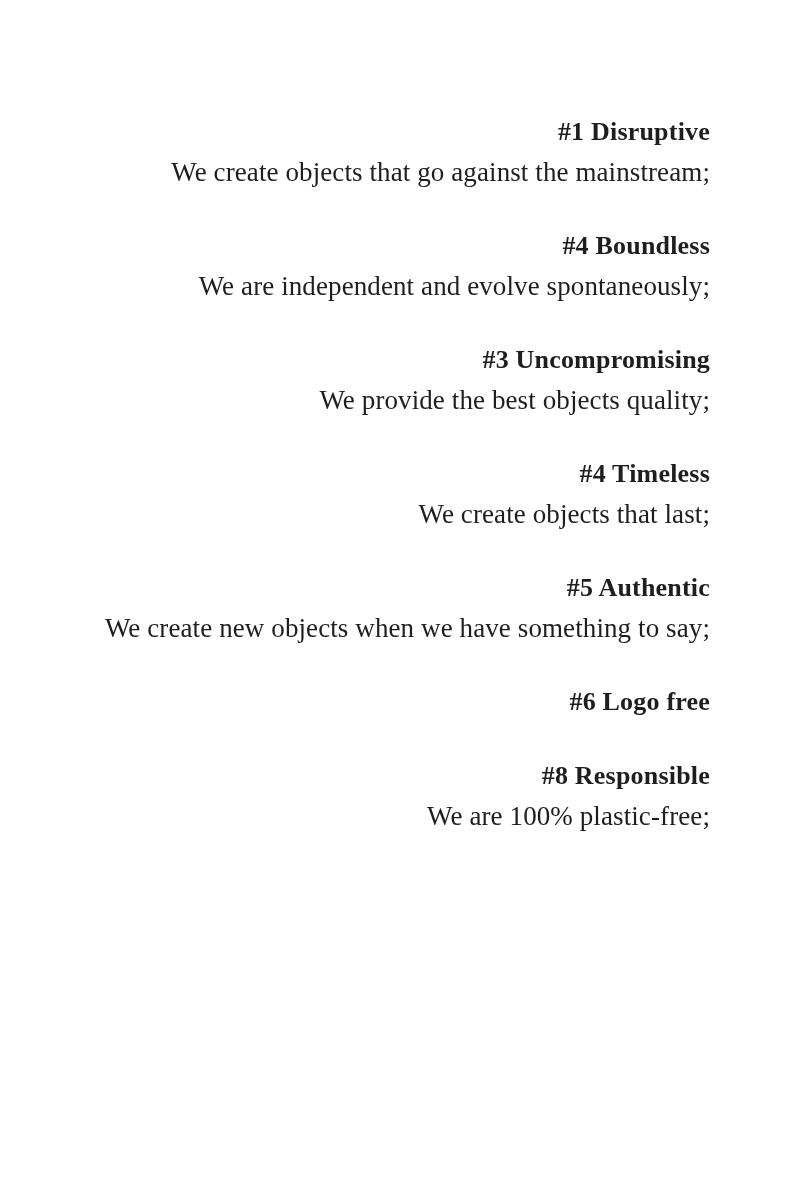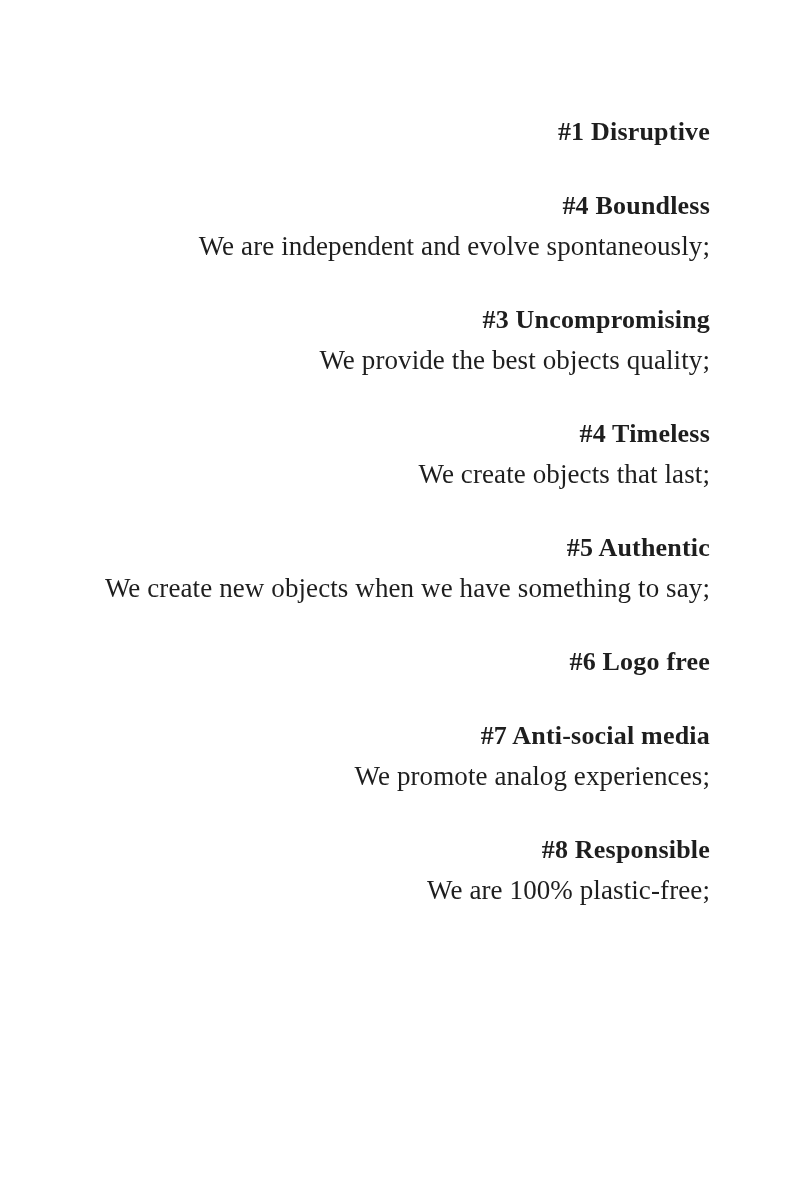--- a/index.html
+++ b/index.html
@@ -39,20 +39,21 @@
     letter-spacing: 0.1px;
   }
 </style>
 </head>
 <body>
 
 <main class="manifesto">
 
   <section class="manifesto-item">
     <h2 class="item-title">#1 Disruptive</h2>
+    <p class="item-body">We create objects that go against the mainstream;</p>
   </section>
 
   <section class="manifesto-item">
     <h2 class="item-title">#4 Boundless</h2>
     <p class="item-body">We are independent and evolve spontaneously;</p>
   </section>
 
   <section class="manifesto-item">
     <h2 class="item-title">#3 Uncompromising</h2>
     <p class="item-body">We provide the best objects quality;</p>
@@ -65,24 +66,20 @@
 
   <section class="manifesto-item">
     <h2 class="item-title">#5 Authentic</h2>
     <p class="item-body">We create new objects when we have something to say;</p>
   </section>
 
   <section class="manifesto-item">
     <h2 class="item-title">#6 Logo free</h2>
   </section>
 
-  <section class="manifesto-item">
-    <h2 class="item-title">#7 Anti-social media</h2>
-    <p class="item-body">We promote analog experiences;</p>
-  </section>
 
   <section class="manifesto-item">
     <h2 class="item-title">#8 Responsible</h2>
     <p class="item-body">We are 100% plastic-free;</p>
   </section>
 
 
 </main>
 
 </body></html>

